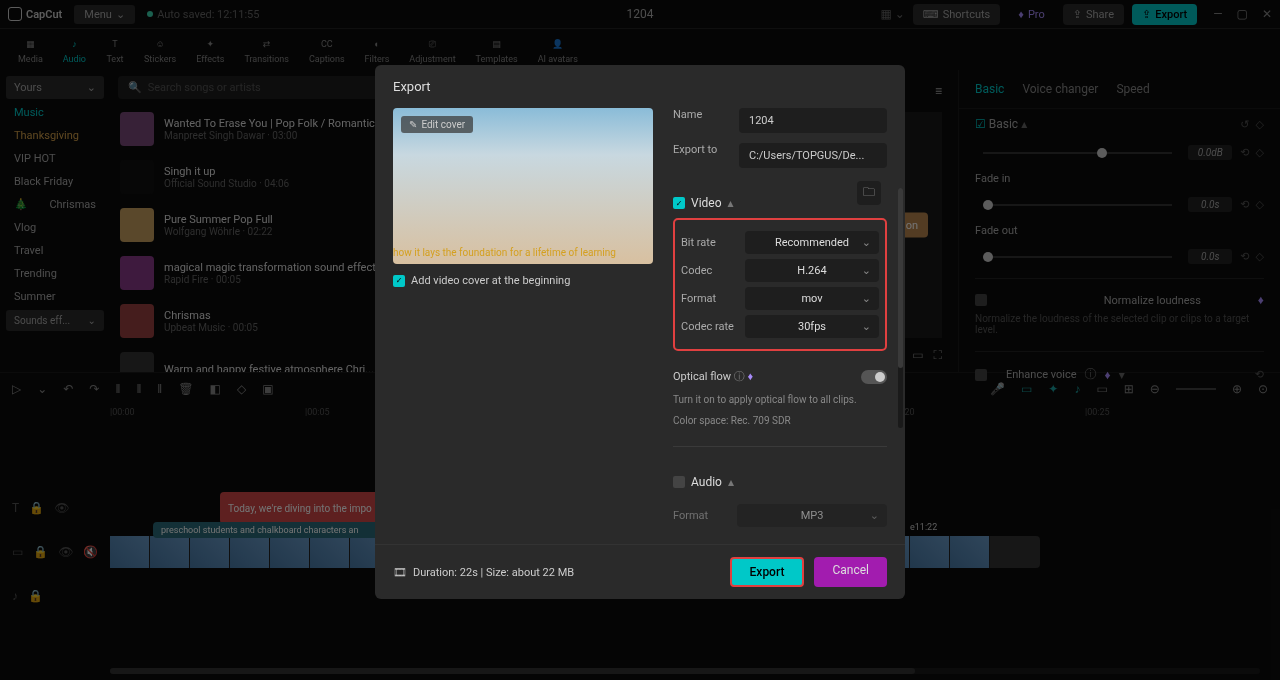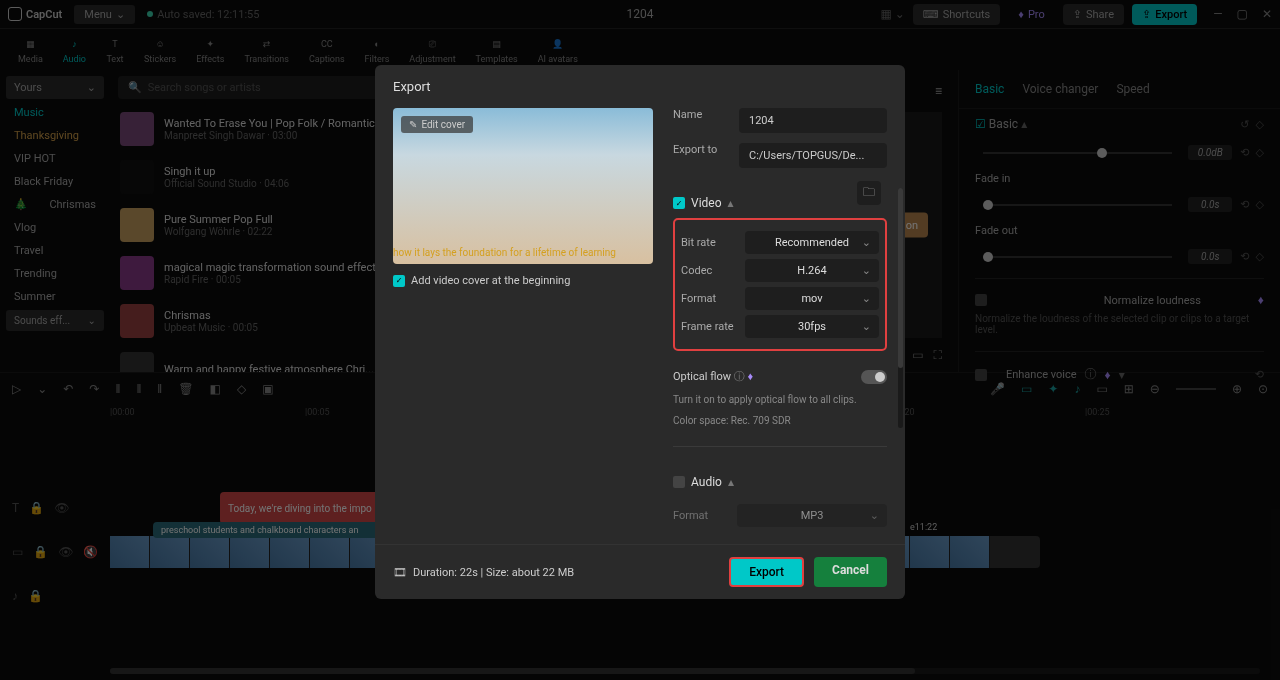--- a/index.html
+++ b/index.html
@@ -92,21 +92,21 @@
 .opt-flow { margin-top: 8px; display: flex; align-items: center; justify-content: space-between; }
 .toggle { width: 26px; height: 14px; background: #555; border-radius: 7px; position: relative; }
 .toggle::after { content: ""; position: absolute; width: 10px; height: 10px; background: #ccc; border-radius: 50%; top: 2px; right: 2px; }
 .hint { color: #888; font-size: 10px; }
 .scrollbar { position: absolute; right: -16px; top: 80px; width: 5px; height: 240px; background: #1a1a1a; border-radius: 3px; }
 .scrollbar::after { content: ""; position: absolute; top: 0; width: 5px; height: 180px; background: #3a3a3a; border-radius: 3px; }
 .modal-footer { display: flex; align-items: center; padding: 12px 18px; border-top: 1px solid #333; }
 .duration-info { display: flex; align-items: center; gap: 6px; color: #ccc; font-size: 11px; }
 .footer-actions { margin-left: auto; display: flex; gap: 10px; }
 .btn { padding: 6px 18px; border-radius: 4px; font-size: 12px; cursor: pointer; }
-.btn.cancel { background: #15803d; color: #ddd; font-weight: bold; }
+.btn.cancel { background: #a21caf; color: #ddd; }
 .btn.export-btn { background: #00c8c8; color: #000; font-weight: 500; border: 2.5px solid #e04040; }
 .gem { color: #a78bfa; }
 </style>
 </head>
 <body>
 
 <div class="titlebar">
   <div class="logo">
     <span class="logo-icon"></span>
     <span class="logo-text">CapCut</span>
@@ -492,21 +492,21 @@
             </div>
           <div class="sel-row">
               <span class="sel-label">Codec</span>
               <div class="sel"><span>H.264</span></div>
             </div>
           <div class="sel-row">
               <span class="sel-label">Format</span>
               <div class="sel"><span>mov</span></div>
             </div>
           <div class="sel-row">
-              <span class="sel-label">Frame rate</span>
+              <span class="sel-label">Codec rate</span>
               <div class="sel"><span>30fps</span></div>
             </div>
         </div>
 
         <div class="opt-flow">
             <span style="color:#ccc;font-size:11px"><span>Optical flow</span> <span style="color:#777">ⓘ</span> <span class="gem">♦</span></span>
             <div class="toggle"></div>
           </div>
         <div class="hint">Turn it on to apply optical flow to all clips.</div>
         <div class="hint" style="margin-top:0">Color space: Rec. 709 SDR</div>

